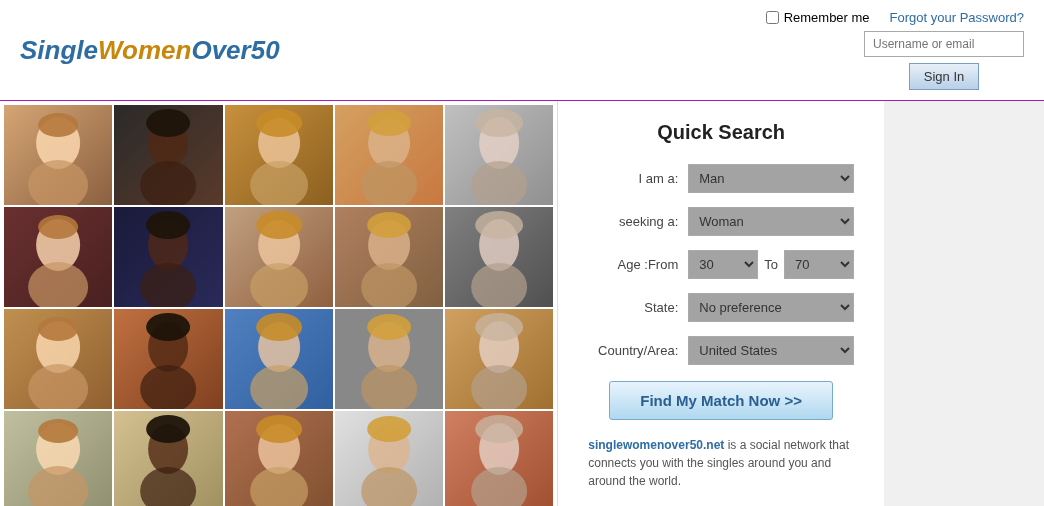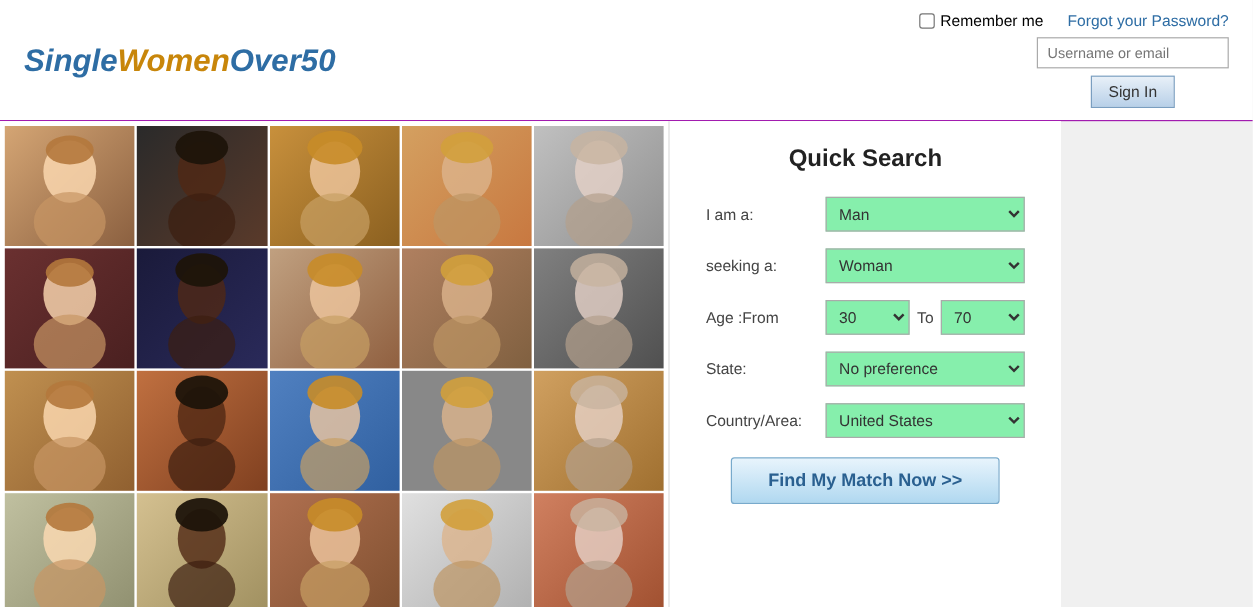--- a/index.html
+++ b/index.html
@@ -129,33 +129,33 @@
       margin-bottom: 20px;
       color: #222;
     }
     .form-row {
       display: flex;
       align-items: center;
       margin-bottom: 14px;
     }
     .form-label {
       width: 100px;
-      text-align: left;
+      text-align: right;
       padding-right: 10px;
       font-size: 13px;
       color: #444;
     }
     .form-control {
       flex: 1;
     }
     select {
       width: 100%;
       padding: 5px 6px;
       border: 1px solid #aaa;
-      background: #86efac;
+      background: #a3a3a3;
       font-size: 13px;
       color: #333;
       cursor: pointer;
     }
     #age-row {
       display: flex;
       align-items: center;
       gap: 6px;
     }
     #age-row select { width: 70px; }
@@ -347,14 +347,17 @@
 
     <div class="form-row">
       <span class="form-label">Country/Area:</span>
       <div class="form-control">
         <select id="country-select"><option value="United States">United States</option><option value="Canada">Canada</option><option value="United Kingdom">United Kingdom</option><option value="Australia">Australia</option></select>
       </div>
     </div>
 
     <button id="find-btn">Find My Match Now &gt;&gt;</button>
 
+    <div id="site-description">
+      <strong>singlewomenover50.net</strong><span> is a social network that connects you with the singles around you and around the world.</span>
+    </div>
   </div>
 </div>
 
 </body></html>

